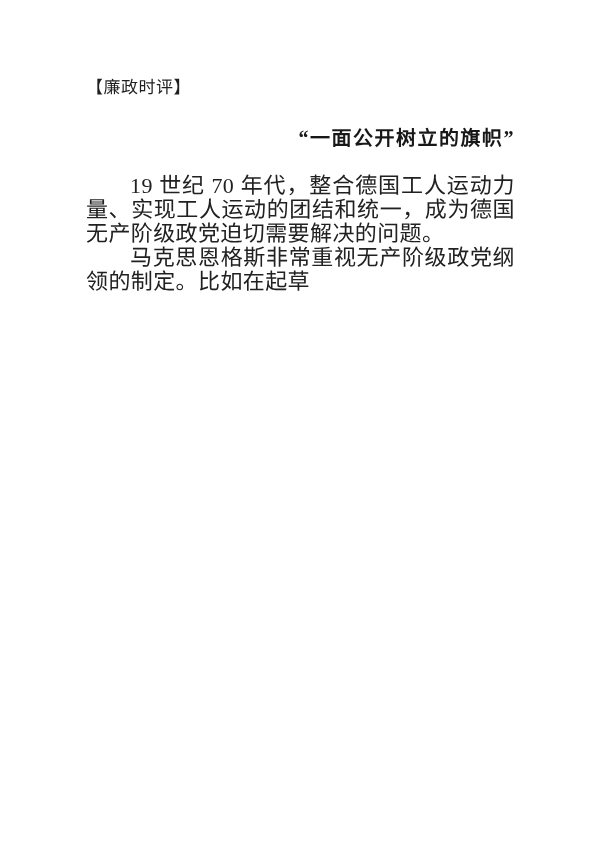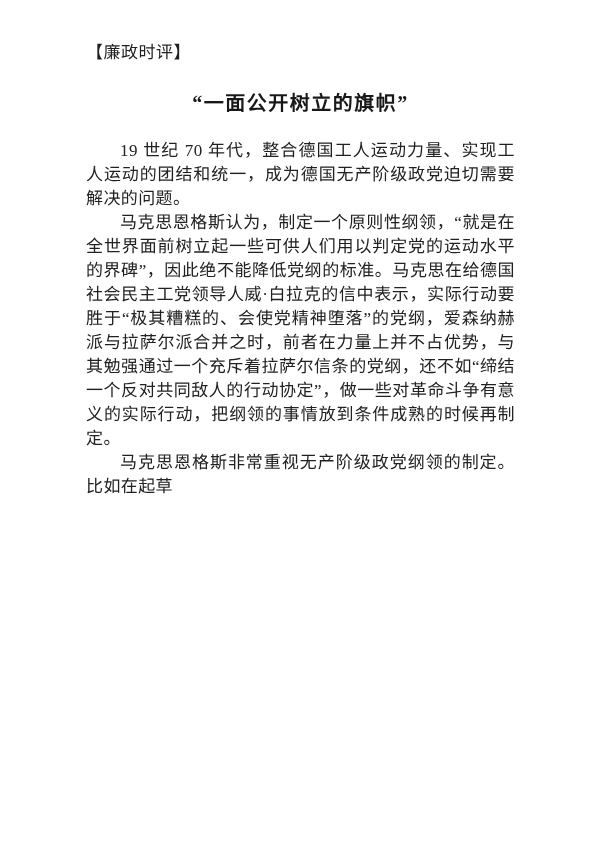--- a/index.html
+++ b/index.html
@@ -7,45 +7,45 @@
     padding: 0;
     background: #ffffff;
   }
   .page {
     position: relative;
     width: 600px;
     height: 747px;
     margin: 0 auto;
     background: #ffffff;
     box-sizing: border-box;
-    padding: 41px 85px 0 86px;
+    padding: 76px 85px 0 86px;
     color: #1f1f1f;
     font-family: "Liberation Serif", "DejaVu Serif", serif;
     overflow: hidden;
   }
   .section-label {
     font-size: 17px;
     line-height: 24px;
     letter-spacing: 0.5px;
   }
   .doc-title {
     margin: 24px 0 0 0;
     font-size: 20px;
     line-height: 28px;
     font-weight: bold;
-    text-align: center;
+    text-align: right;
     letter-spacing: 1.5px;
     color: #181818;
   }
   .body-text {
     margin-top: 22px;
   }
   .para {
     margin: 0;
-    font-size: 17px;
+    font-size: 22px;
     line-height: 24px;
     text-indent: 2em;
     text-align: justify;
     text-justify: inter-ideograph;
     letter-spacing: 0.4px;
     color: #212121;
   }
   .page-number {
     position: absolute;
     left: 0;
@@ -62,19 +62,18 @@
 <body>
 
 <div class="page">
 
   <div class="section-label">【廉政时评】</div>
 
   <h1 class="doc-title">“一面公开树立的旗帜”</h1>
 
   <div class="body-text">
     <p class="para">19 世纪 70 年代，整合德国工人运动力量、实现工人运动的团结和统一，成为德国无产阶级政党迫切需要解决的问题。</p>
-    <p class="para">马克思恩格斯认为，制定一个原则性纲领，“就是在全世界面前树立起一些可供人们用以判定党的运动水平的界碑”，因此绝不能降低党纲的标准。马克思在给德国社会民主工党领导人威·白拉克的信中表示，实际行动要胜于“极其糟糕的、会使党精神堕落”的党纲，爱森纳赫派与拉萨尔派合并之时，前者在力量上并不占优势，与其勉强通过一个充斥着拉萨尔信条的党纲，还不如“缔结一个反对共同敌人的行动协定”，做一些对革命斗争有意义的实际行动，把纲领的事情放到条件成熟的时候再制定。</p>
     <p class="para">马克思恩格斯非常重视无产阶级政党纲领的制定。比如在起草</p>
   </div>
 
   <div class="page-number">- 2 -</div>
 
 </div>
 
 </body></html>

